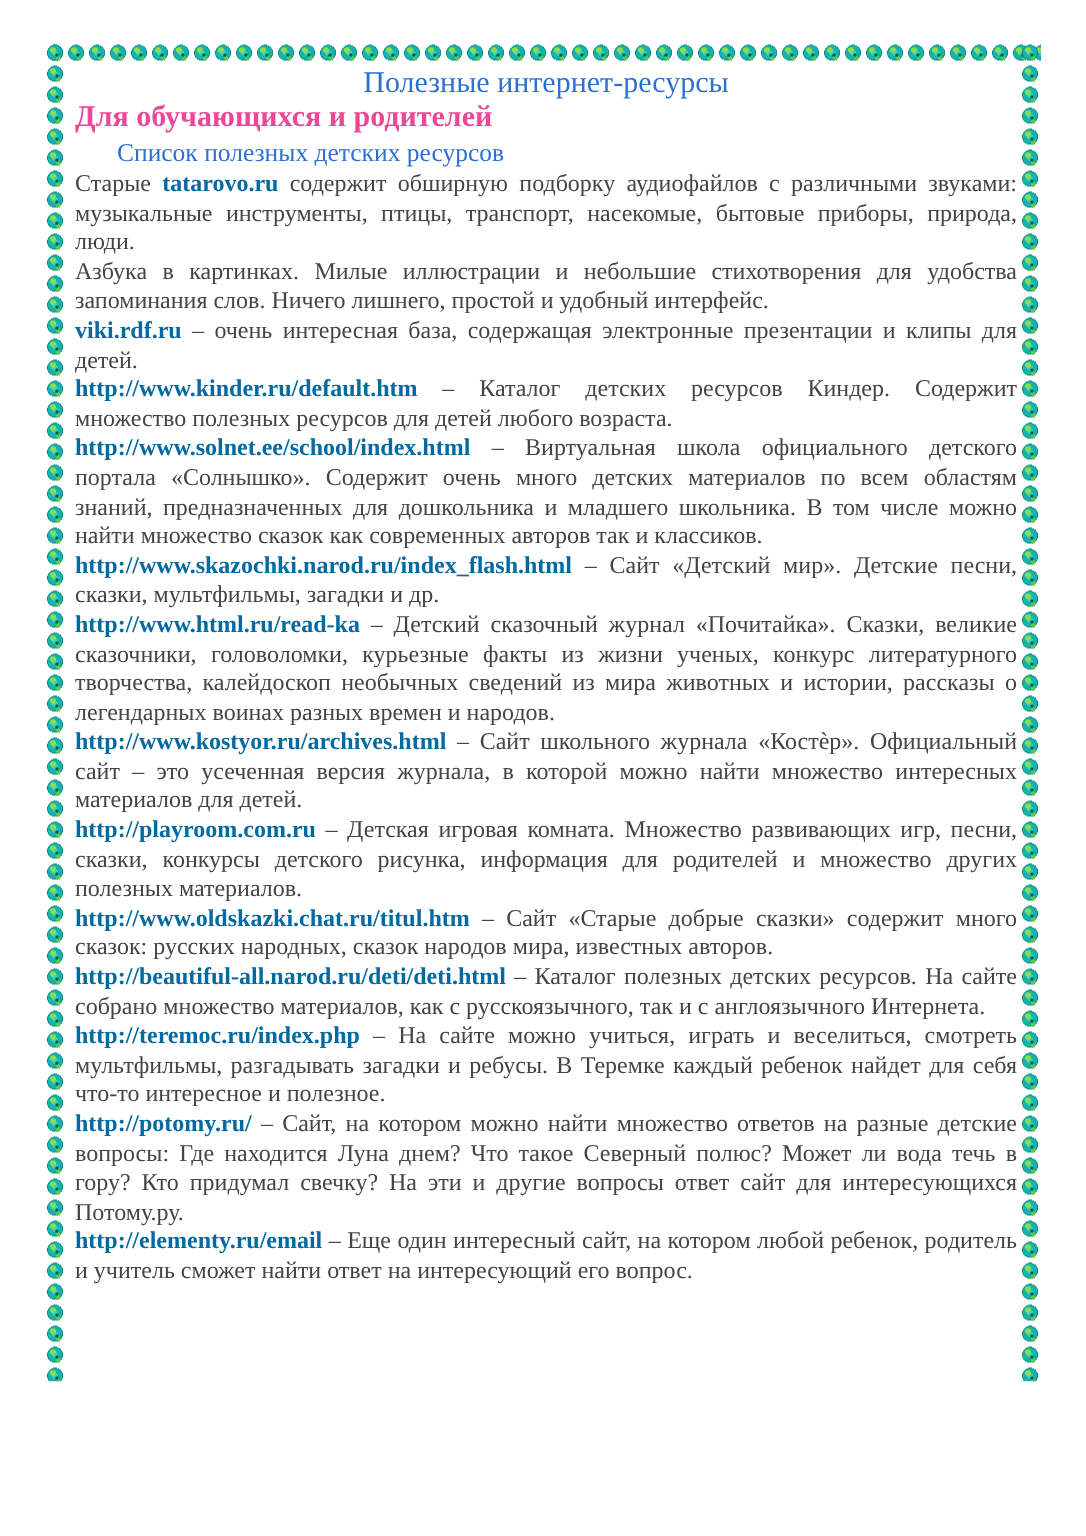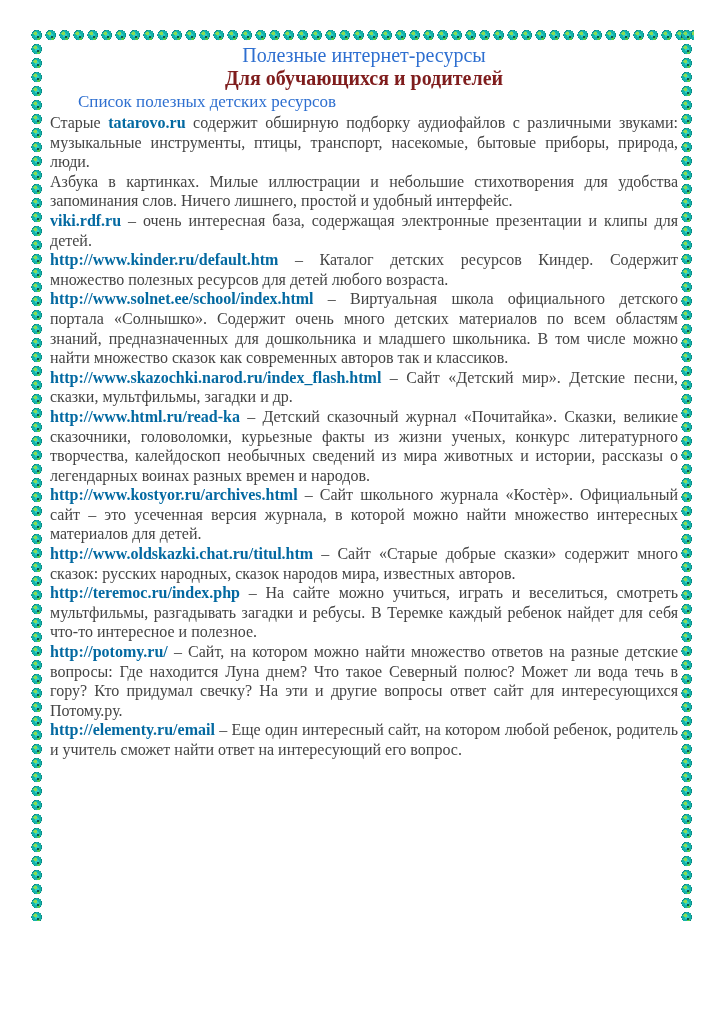--- a/index.html
+++ b/index.html
@@ -36,22 +36,22 @@
     width: 628px;
   }
 
   .title {
     text-align: center;
     color: #2e6fd0;
     font-size: 20px;
     line-height: 23px;
   }
   .subtitle {
-    text-align: center;
-    color: #7f1d1d;
+    text-align: left;
+    color: #ec4899;
     font-weight: bold;
     font-size: 20px;
     line-height: 23px;
   }
   .section-heading {
     color: #2e6fd0;
     font-size: 17px;
     line-height: 22px;
     margin-top: 1px;
     margin-left: 28px;
@@ -97,23 +97,25 @@
 
   <p class="para"><span class="url">http://www.solnet.ee/school/index.html</span><span> – Виртуальная школа официального детского портала «Солнышко». Содержит очень много детских материалов по всем областям знаний, предназначенных для дошкольника и младшего школьника. В том числе можно найти множество сказок как современных авторов так и классиков.</span></p>
 
   <p class="para"><span class="url">http://www.skazochki.narod.ru/index_flash.html</span><span> – Сайт «Детский мир». Детские песни, сказки, мультфильмы, загадки и др.</span></p>
 
   <p class="para"><span class="url">http://www.html.ru/read-ka</span><span> – Детский сказочный журнал «Почитайка». Сказки, великие сказочники, головоломки, курьезные факты из жизни ученых, конкурс литературного творчества, калейдоскоп необычных сведений из мира животных и истории, рассказы о легендарных воинах разных времен и народов.</span></p>
 
 
   <p class="para"><span class="url">http://www.kostyor.ru/archives.html</span><span> – Сайт школьного журнала «Костѐр». Официальный сайт – это усеченная версия журнала, в которой можно найти множество интересных материалов для детей.</span></p>
 
+  <p class="para"><span class="url">http://playroom.com.ru</span><span> – Детская игровая комната. Множество развивающих игр, песни, сказки, конкурсы детского рисунка, информация для родителей и множество других полезных материалов.</span></p>
 
   <p class="para"><span class="url">http://www.oldskazki.chat.ru/titul.htm</span><span> – Сайт «Старые добрые сказки» содержит много сказок: русских народных, сказок народов мира, известных авторов.</span></p>
 
+  <p class="para"><span class="url">http://beautiful-all.narod.ru/deti/deti.html</span><span> – Каталог полезных детских ресурсов. На сайте собрано множество материалов, как с русскоязычного, так и с англоязычного Интернета.</span></p>
 
 
   <p class="para"><span class="url">http://teremoc.ru/index.php</span><span> – На сайте можно учиться, играть и веселиться, смотреть мультфильмы, разгадывать загадки и ребусы. В Теремке каждый ребенок найдет для себя что-то интересное и полезное.</span></p>
 
   <p class="para"><span class="url">http://potomy.ru/</span><span> – Сайт, на котором можно найти множество ответов на разные детские вопросы: Где находится Луна днем? Что такое Северный полюс? Может ли вода течь в гору? Кто придумал свечку? На эти и другие вопросы ответ сайт для интересующихся Потому.ру.</span></p>
 
   <p class="para"><span class="url">http://elementy.ru/email</span><span> – Еще один интересный сайт, на котором любой ребенок, родитель и учитель сможет найти ответ на интересующий его вопрос.</span></p>
 </div>
 
   </div>

